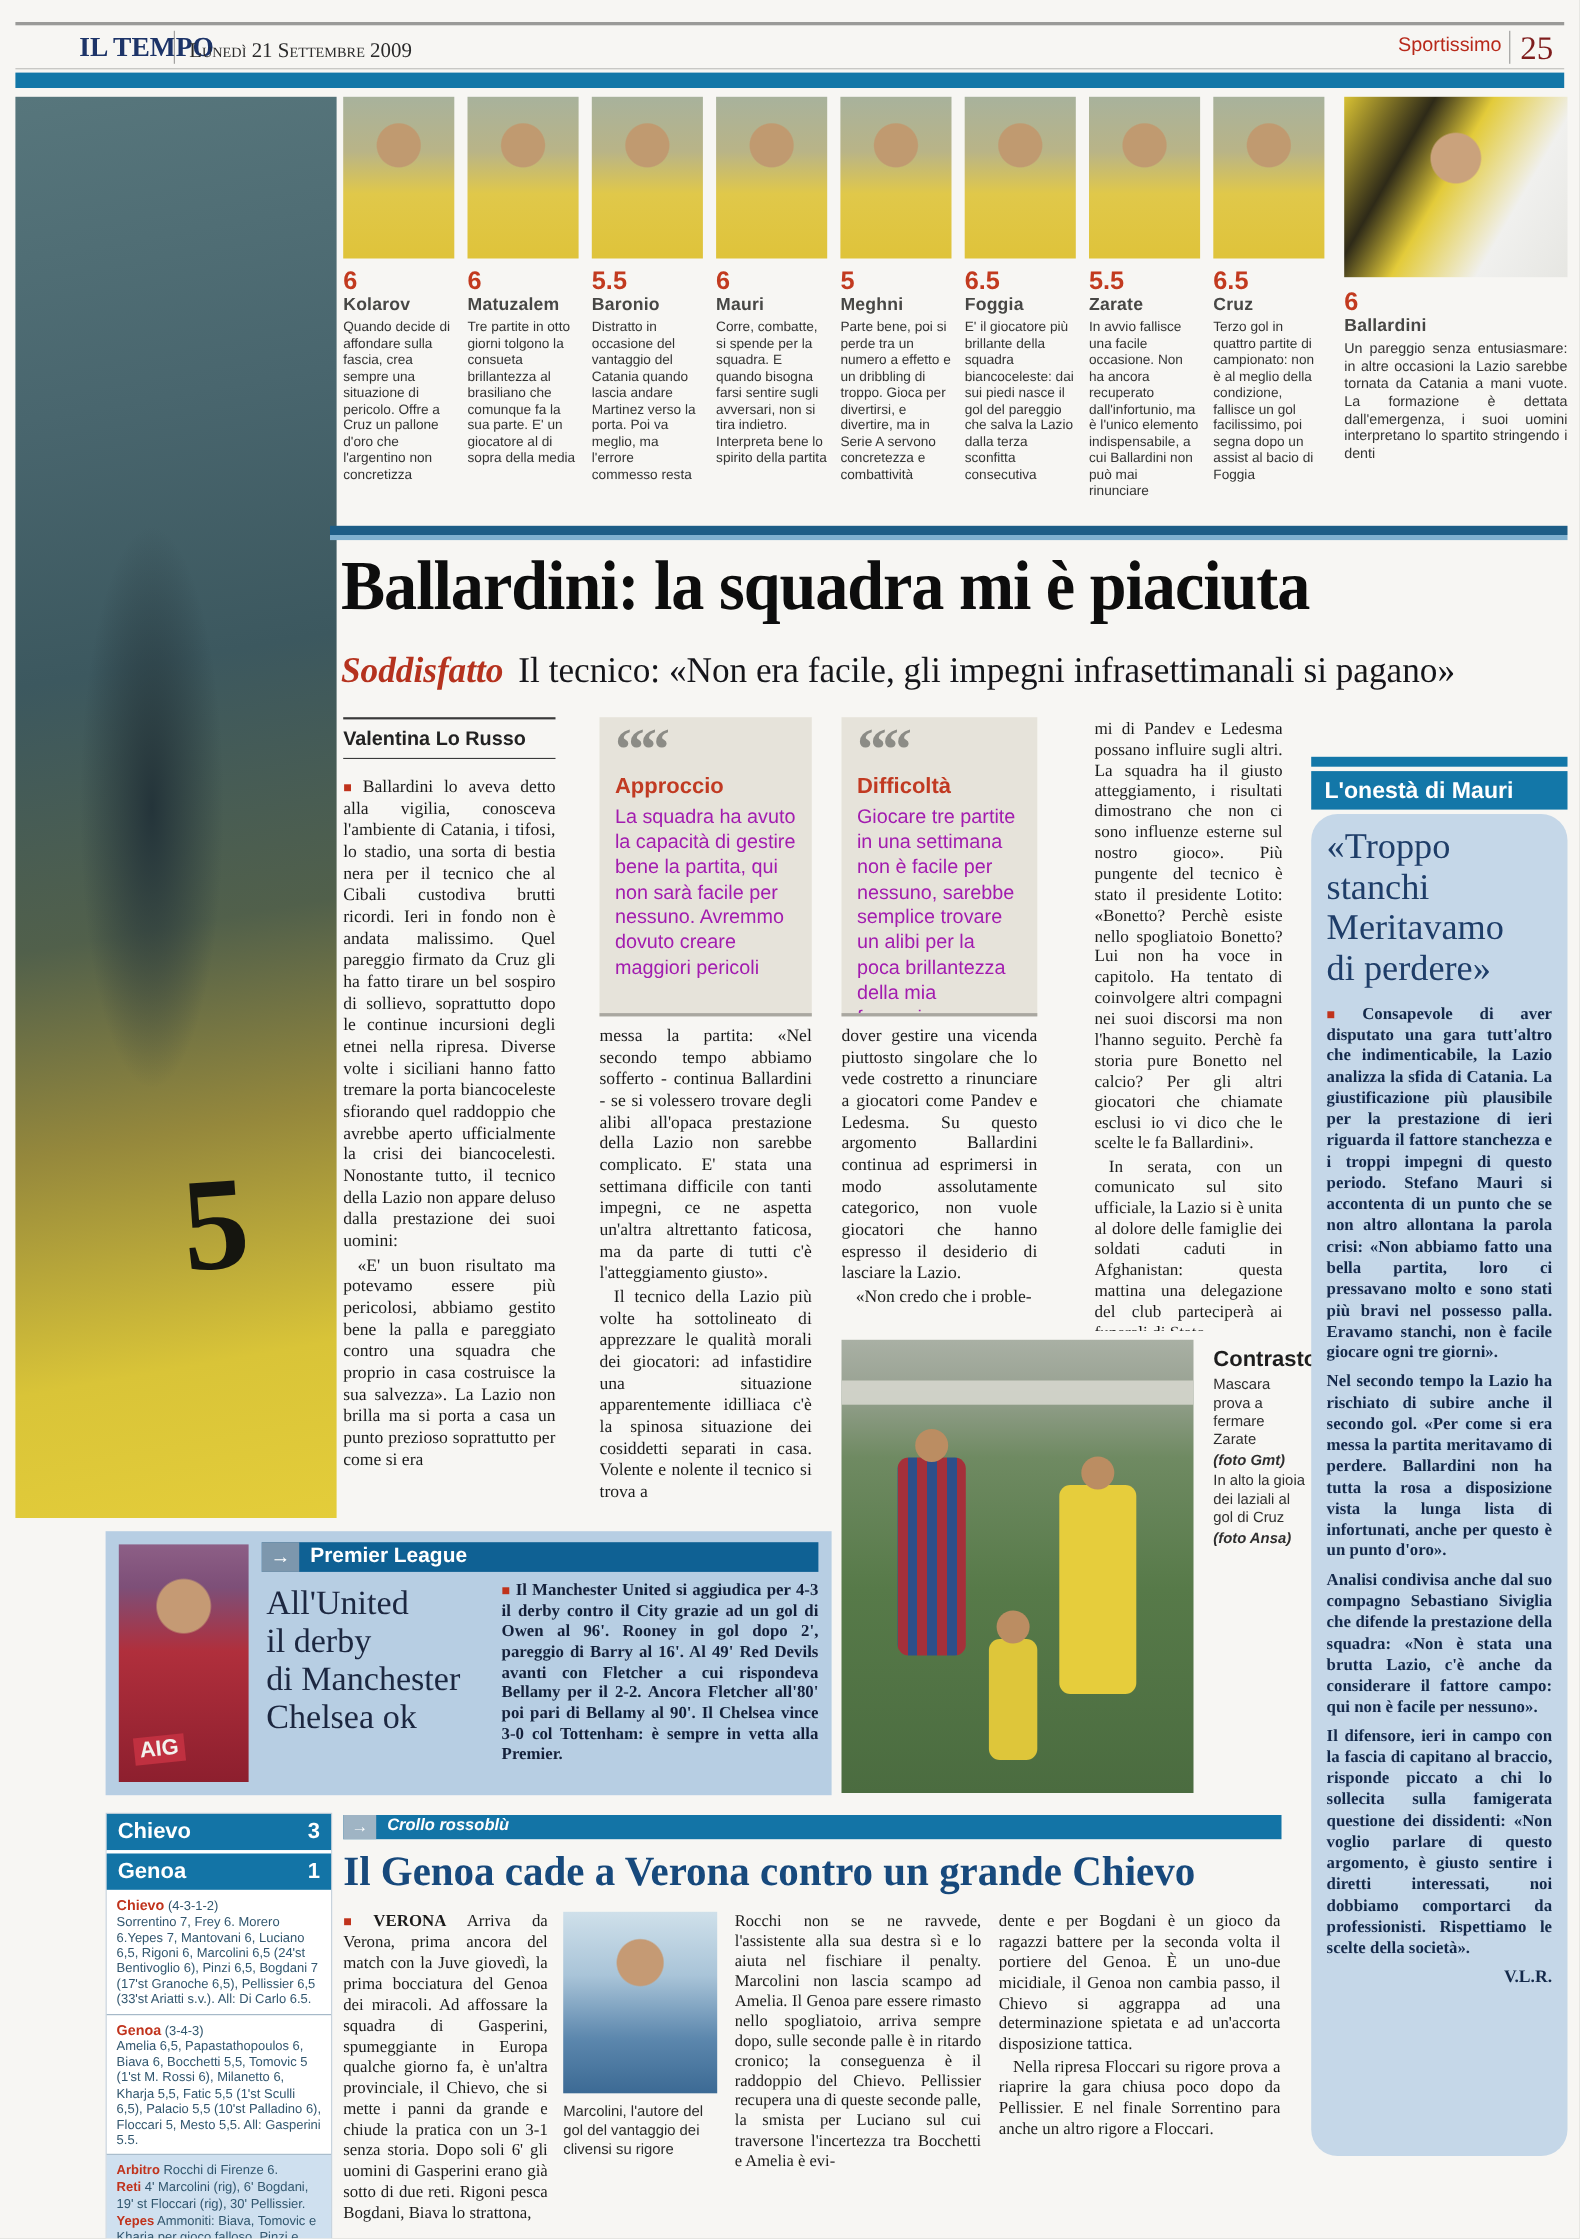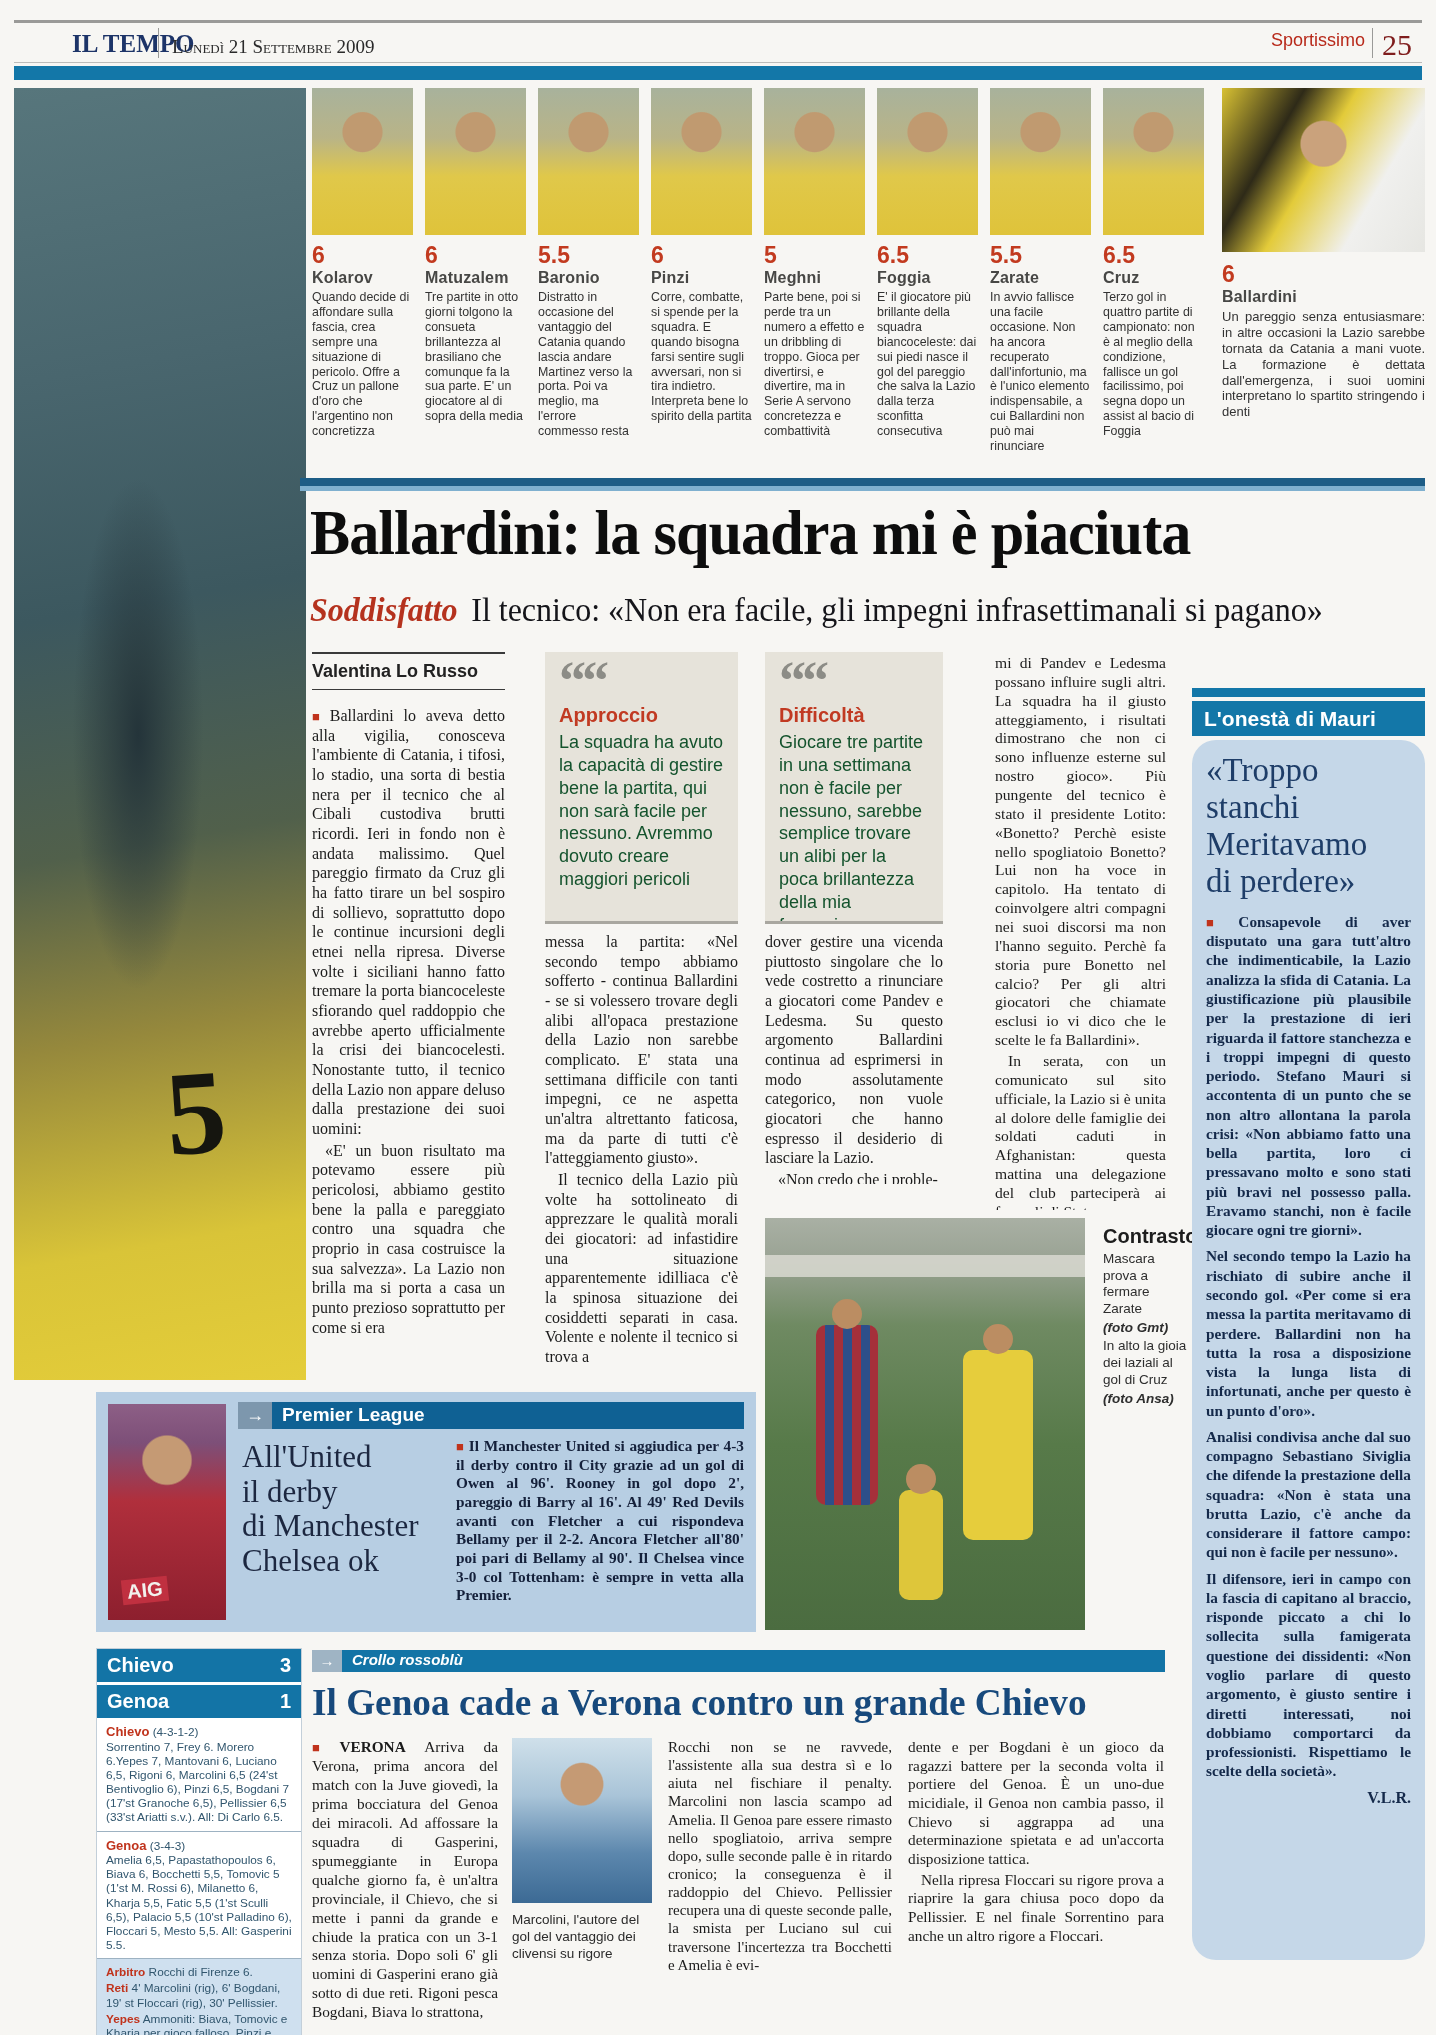--- a/index.html
+++ b/index.html
@@ -85,21 +85,21 @@
   .col3{left:765px;top:932px;width:178px;height:252px;overflow:hidden;}
   .col4{left:995px;top:654px;width:171px;height:556px;overflow:hidden;font-size:15.6px;line-height:1.21;}
 
   .qbox{top:652px;height:272px;background:#e6e3da;border-bottom:3px solid #a9a7a0;
         padding:12px 14px;box-sizing:border-box;overflow:hidden;}
   .qbox-a{left:545px;width:193px;}
   .qbox-d{left:765px;width:178px;}
   .qmark{font-family:"Liberation Serif",serif;font-weight:bold;font-size:54px;color:#8c8c86;
          line-height:.65;letter-spacing:-4px;display:block;height:34px;}
   .qtitle{font-weight:bold;font-size:20px;color:#c13a22;margin:6px 0 4px 0;}
-  .qtext{font-size:18px;color:#14532d;line-height:1.27;}
+  .qtext{font-size:18px;color:#a21caf;line-height:1.27;}
 
   .caption{left:1103px;top:1224px;width:88px;font-size:13.5px;color:#2e2e2e;line-height:1.24;}
   .caption .ctitle{font-weight:bold;font-size:20px;color:#1d1d1d;}
   .caption .credit{font-weight:bold;font-style:italic;}
   .caption div{margin-bottom:2px;}
 
   
   .sb-strip{left:1192px;top:688px;width:233px;height:9px;background:#1377a8;}
   .sb-head{left:1192px;top:701px;width:233px;height:35px;background:#1377a8;color:#fff;
            font-weight:bold;font-size:21px;line-height:35px;padding-left:12px;box-sizing:border-box;}
@@ -183,21 +183,21 @@
   </div>
   <div class="abs rating-cell" style="left:538px;">
     <div class="ph headshot"></div>
     <div class="score">5.5</div>
     <div class="pname">Baronio</div>
     <div class="ptext">Distratto in occasione del vantaggio del Catania quando lascia andare Martinez verso la porta. Poi va meglio, ma l'errore commesso resta</div>
   </div>
   <div class="abs rating-cell" style="left:651px;">
     <div class="ph headshot"></div>
     <div class="score">6</div>
-    <div class="pname">Pinzi</div>
+    <div class="pname">Mauri</div>
     <div class="ptext">Corre, combatte, si spende per la squadra. E quando bisogna farsi sentire sugli avversari, non si tira indietro. Interpreta bene lo spirito della partita</div>
   </div>
   <div class="abs rating-cell" style="left:764px;">
     <div class="ph headshot"></div>
     <div class="score">5</div>
     <div class="pname">Meghni</div>
     <div class="ptext">Parte bene, poi si perde tra un numero a effetto e un dribbling di troppo. Gioca per divertirsi, e divertire, ma in Serie A servono concretezza e combattività</div>
   </div>
   <div class="abs rating-cell" style="left:877px;">
     <div class="ph headshot"></div>

